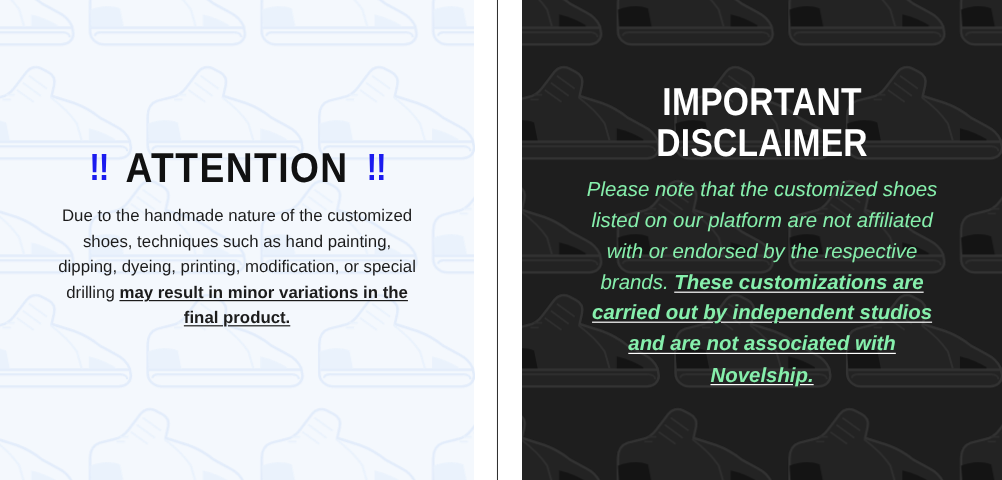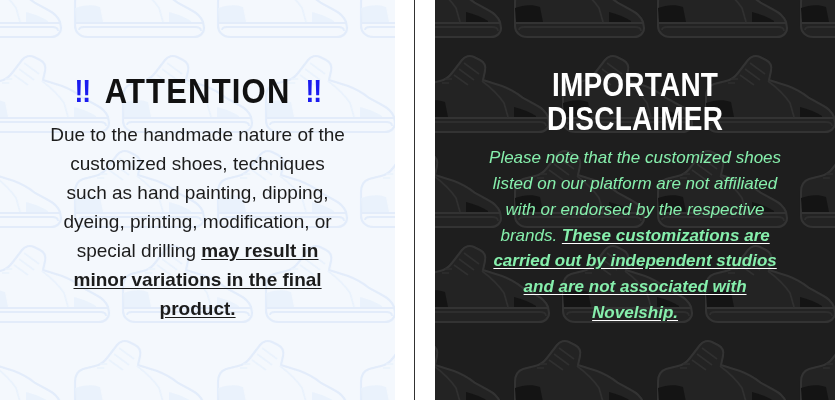--- a/index.html
+++ b/index.html
@@ -93,21 +93,21 @@
     letter-spacing: 0.2px;
     color: #ffffff;
     transform: scaleY(1.16);
     text-align: center;
   }
   .heading-disclaimer .dline { display: block; }
 
   
   .body-copy {
     font-family: "Liberation Sans", sans-serif;
-    font-size: 19px;
+    font-size: 14px;
     line-height: 1.52;
     margin: 0;
   }
   .body-left  { color: #1c1c1c; max-width: 300px; }
   .body-right { color: #86efac; max-width: 310px; font-size: 17px; font-style: italic; }
 
   .em-underline {
     font-weight: 700;
     text-decoration: underline;
     text-underline-offset: 2px;

